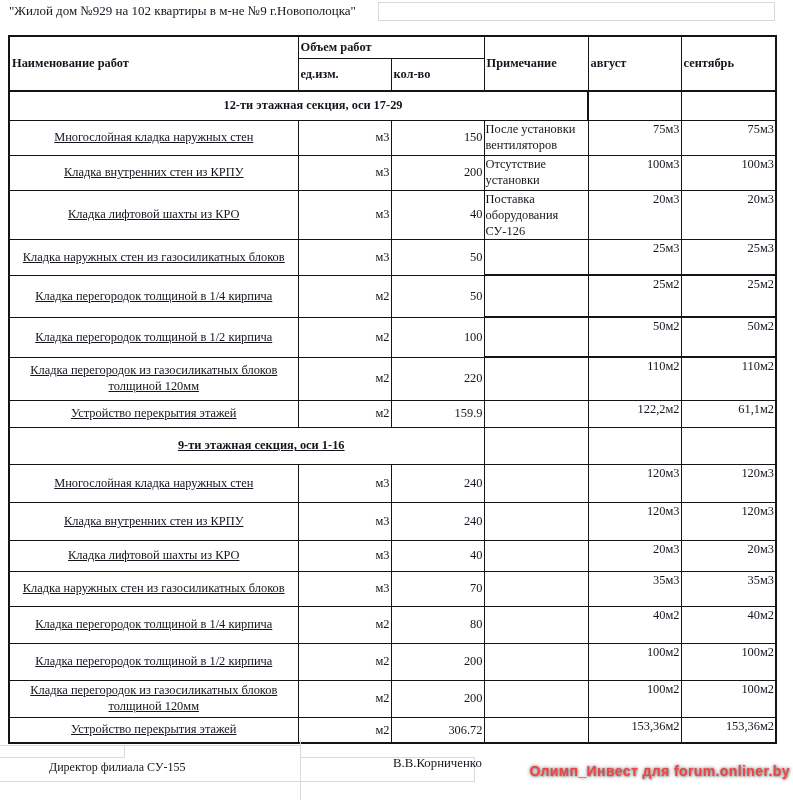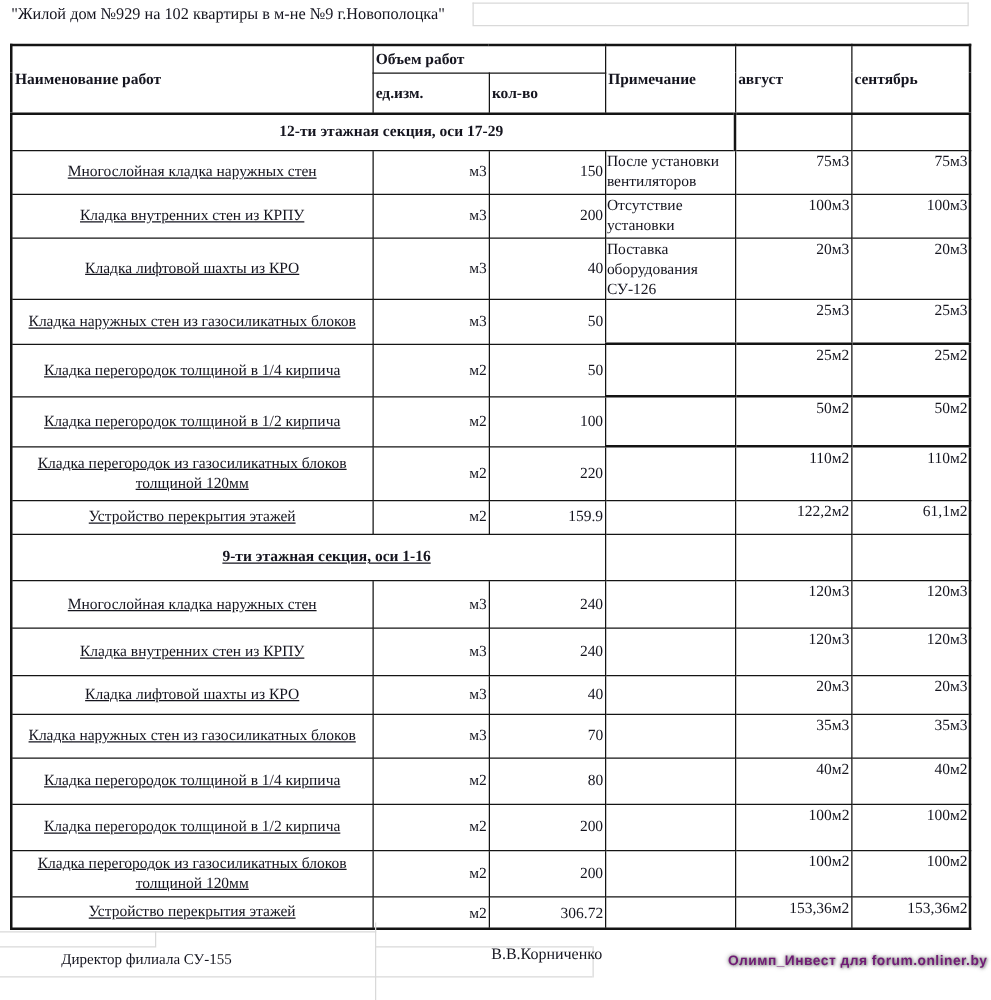--- a/index.html
+++ b/index.html
@@ -17,21 +17,21 @@
   td.section-title{font-weight:bold;text-align:center;vertical-align:middle;padding-left:30px;}
   td.section-title.thick-right{border-right:2px solid #141414;}
   td.name-cell{text-align:center;vertical-align:middle;padding:1px 8px;line-height:1.25;text-decoration:underline;}
   td.unit-cell, td.qty-cell{text-align:right;vertical-align:middle;}
   td.note-cell{text-align:left;vertical-align:top;padding:0 1px;line-height:1.3;}
   td.month-cell{text-align:right;vertical-align:top;padding-top:1px;margin-top:28px;}
   tr.thick-right-b td.note-cell, tr.thick-right-b td.month-cell{border-bottom-width:2px;}
   .footer-left{position:absolute;left:10px;top:760px;font-size:12px;margin-left:39px;}
   .footer-right{position:absolute;left:393px;top:756px;font-size:12.8px;}
   .watermark{position:absolute;right:3px;top:763px;font-family:"Liberation Sans",sans-serif;
-        font-weight:bold;font-size:11px;color:#701a75;letter-spacing:.4px;
+        font-weight:bold;font-size:14px;color:#ef4444;letter-spacing:.4px;
         text-shadow:0 0 4px #8a8a8a,0 0 2px #9a9a9a,1px 1px 2px #bdbdbd;}
 </style>
 </head>
 <body>
 
 <div class="page">
 
   <div class="doc-title">"Жилой дом №929 на 102 квартиры в м-не №9 г.Новополоцка"</div>
 
   <div class="gl" style="left:378px;top:2px;width:397px;height:1px;"></div>

